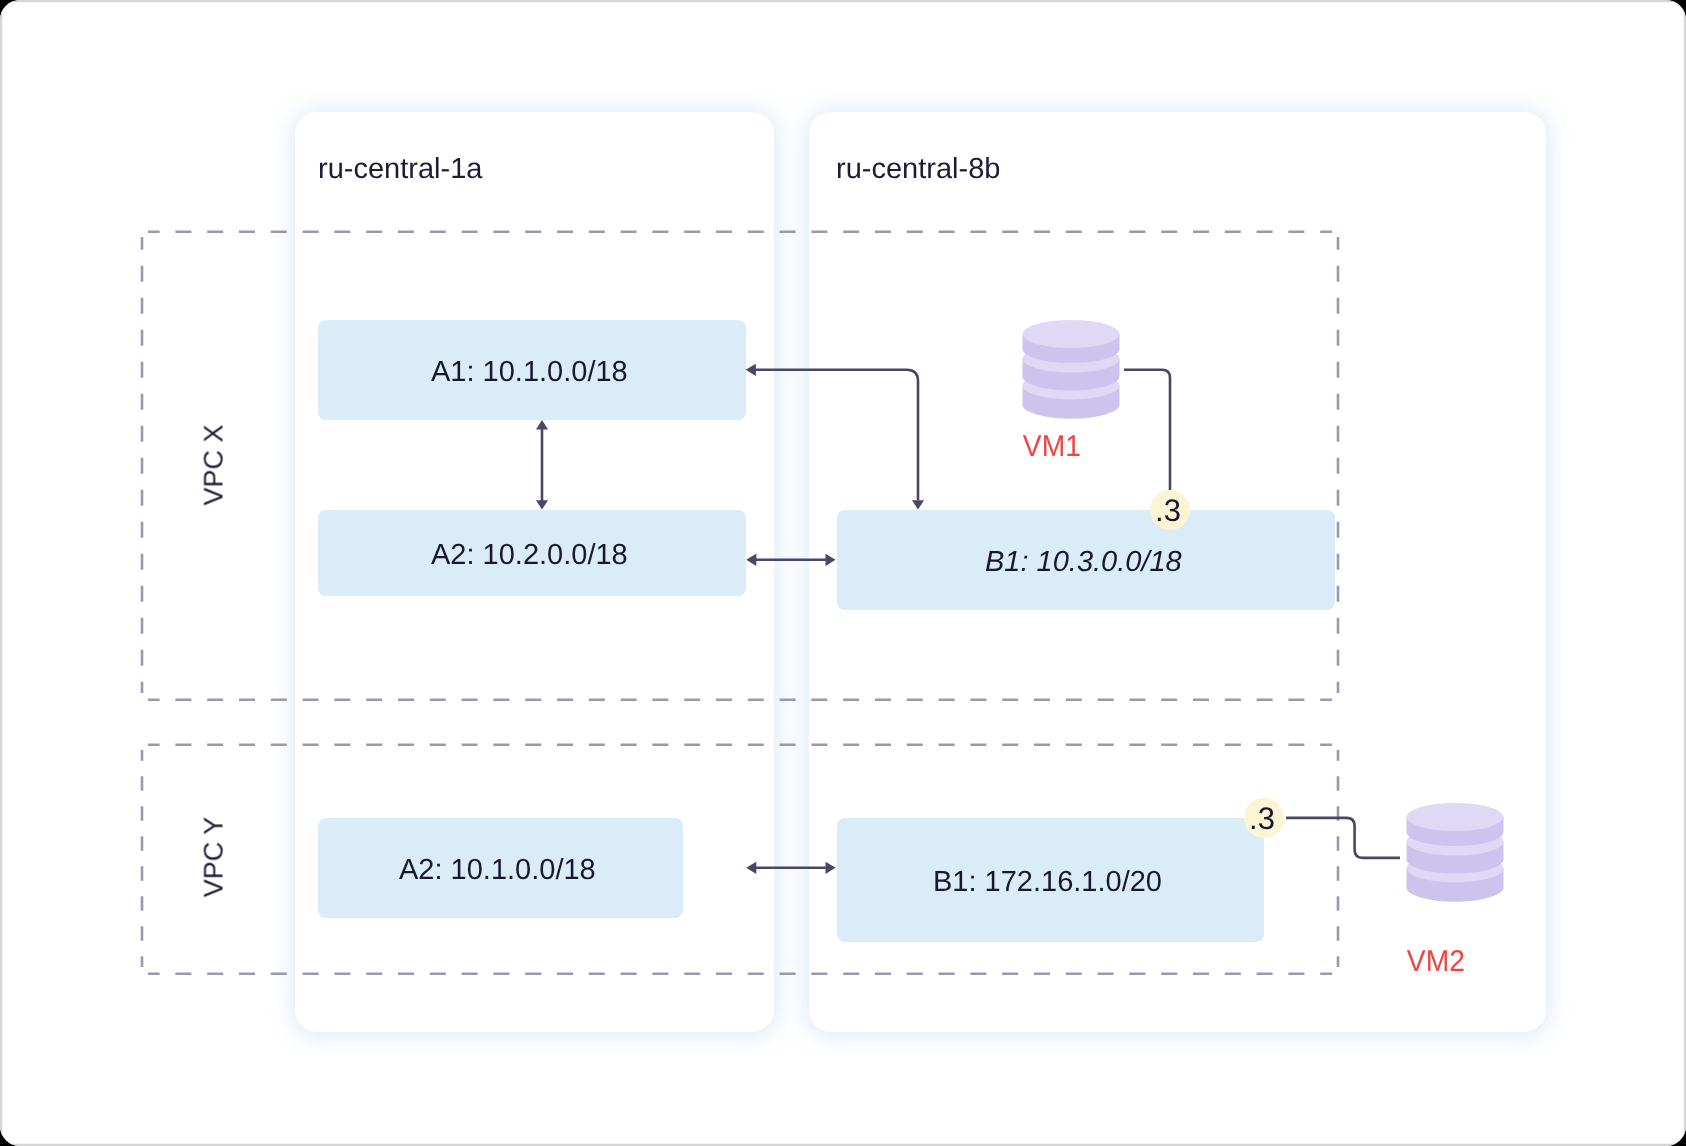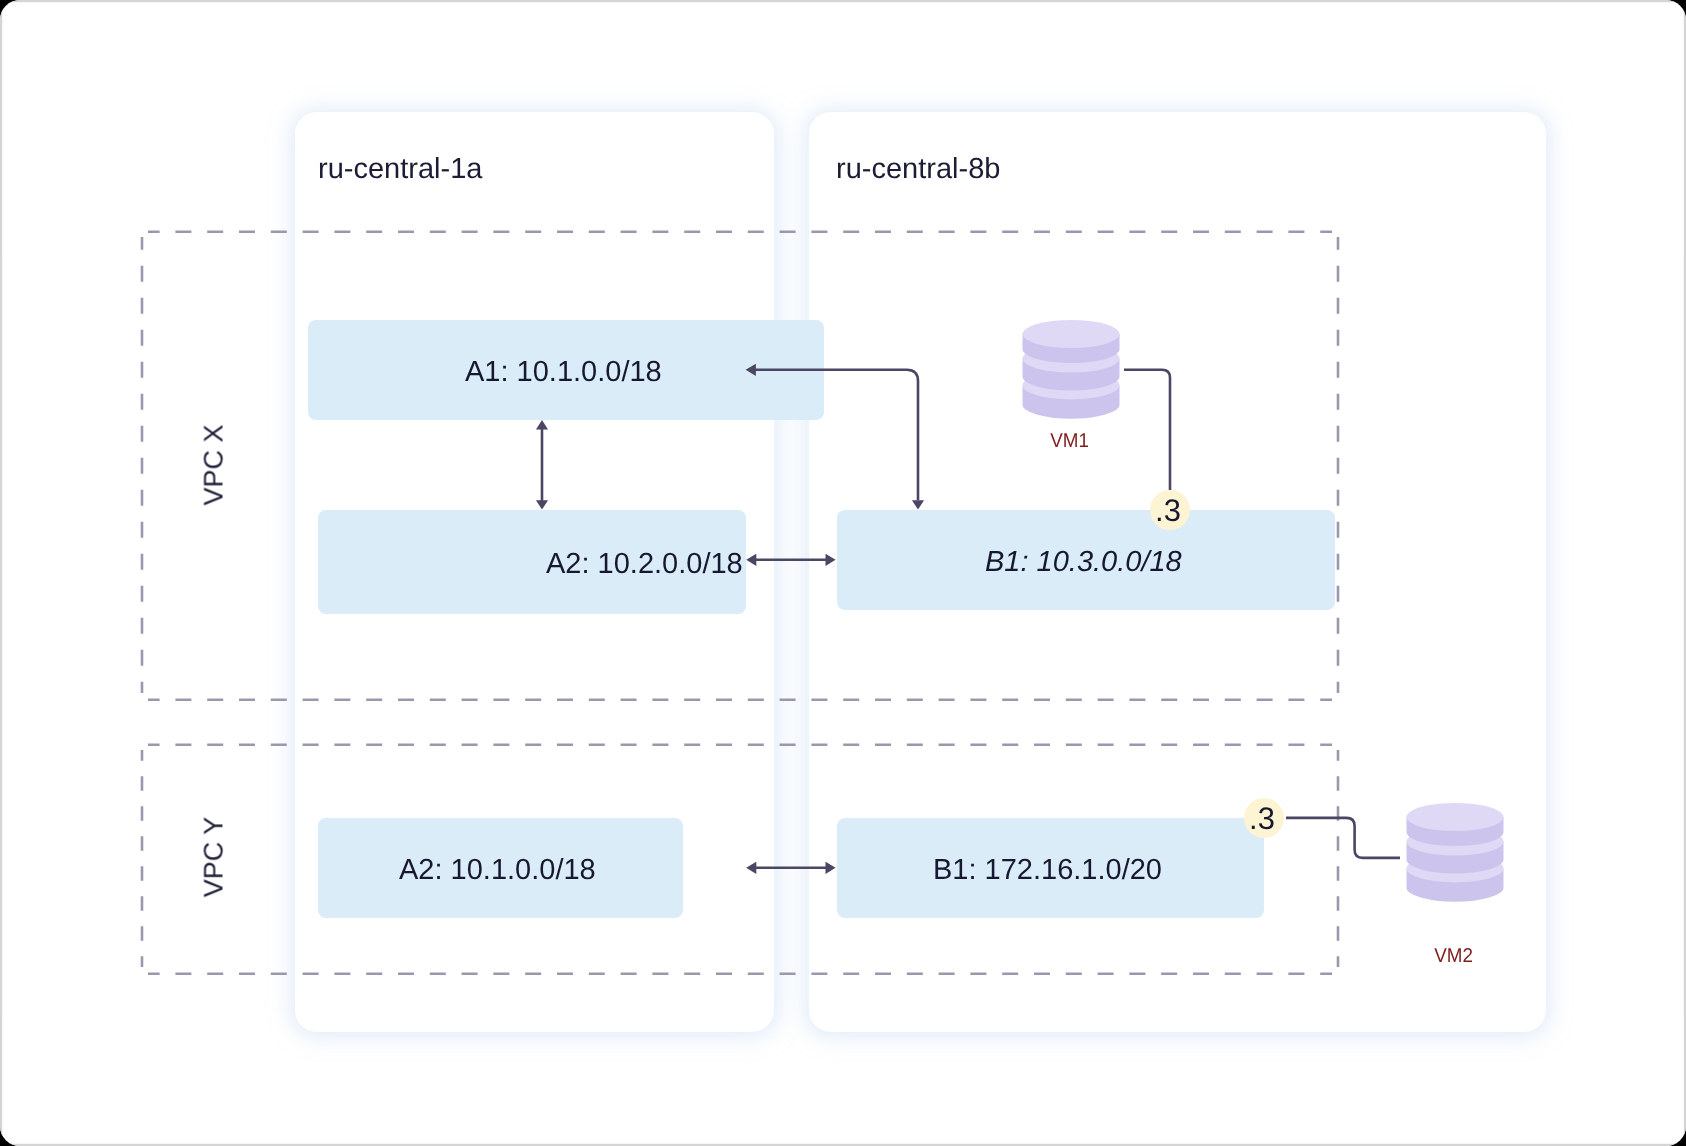--- a/index.html
+++ b/index.html
@@ -21,21 +21,21 @@
         will-change:transform;}
   .zone{position:absolute;background:#fff;border-radius:22px;
         box-shadow:0 1px 20px 5px rgba(201,219,245,0.5);}
   .zone-title{position:absolute;font-size:29px;color:#1c1c36;white-space:nowrap;
               }
   .vpc-label{position:absolute;font-size:27px;color:#1c1c36;white-space:nowrap;
              transform-origin:center center;}
   .subnet{position:absolute;background:#d9ecf7;border-radius:8px;
           display:flex;align-items:center;justify-content:center;}
   .subnet span{font-size:29px;color:#171731;position:relative;left:-3px;top:2px;}
-  .vmlabel{position:absolute;font-size:20px;color:#7f1d1d;text-align:center;}
+  .vmlabel{position:absolute;font-size:30px;color:#ef4444;text-align:left;}
   .vmlabel span{display:inline-block;transform:scaleX(0.94);}
   .badge{position:absolute;border-radius:50%;display:flex;align-items:center;
          justify-content:center;font-size:31px;color:#171731;background:#fcf4d3;}
   .badge span{position:relative;left:-2px;top:1px;}
   svg.lay{position:absolute;left:0;top:0;width:1686px;height:1146px;overflow:visible;}
 </style>
 </head>
 <body>
 
 <div id="frame">
@@ -58,33 +58,33 @@
         <path d="M148,744.8 L1332,744.8" stroke-dasharray="16 15.8" stroke-dashoffset="4.4"></path>
         <path d="M148,973.8 L1332,973.8" stroke-dasharray="16 15.8" stroke-dashoffset="4.4"></path>
         <path d="M142,750 L142,967" stroke-dasharray="14.6 15.4" stroke-dashoffset="3.8"></path>
         <path d="M1338,750 L1338,967" stroke-dasharray="14.6 15.4" stroke-dashoffset="3.8"></path>
       </g>
     </svg>
 
     <div class="vpc-label" style="left:214px;top:465px;transform:translate(-50%,-50%) rotate(-90deg);">VPC X</div>
     <div class="vpc-label" style="left:214px;top:857px;transform:translate(-50%,-50%) rotate(-90deg);">VPC Y</div>
 
-    <div class="subnet" style="left:308px;top:320px;width:516px;height:100px;align-items:center;">
+    <div class="subnet" style="left:318px;top:320px;width:428px;height:100px;align-items:center;">
       <span>A1: 10.1.0.0/18</span>
     </div>
-    <div class="subnet" style="left:318px;top:510px;width:428px;height:104px;justify-content:flex-end;">
+    <div class="subnet" style="left:318px;top:510px;width:428px;height:86px;">
       <span>A2: 10.2.0.0/18</span>
     </div>
     <div class="subnet" style="left:837px;top:510px;width:498px;height:100px;font-style:italic;">
       <span>B1: 10.3.0.0/18</span>
     </div>
     <div class="subnet" style="left:318px;top:818px;width:365px;height:100px;">
       <span>A2: 10.1.0.0/18</span>
     </div>
-    <div class="subnet" style="left:837px;top:818px;width:427px;height:100px;">
+    <div class="subnet" style="left:837px;top:818px;width:427px;height:124px;">
       <span>B1: 172.16.1.0/20</span>
     </div>
 
     <svg class="lay" viewBox="0 0 1686 1146">
       <g fill="#4a4663">
         <path d="M542 419.9 l-6.05 9.7 h12.1 z"></path>
         <path d="M542 509.5 l-6.05 -9.2 h12.1 z"></path>
         <path d="M745.6 369.8 l10.3 -6.1 v12.2 z"></path>
         <path d="M918 509.5 l-6.05 -9.2 h12.1 z"></path>
         <path d="M746.2 559.8 l10.1 -6.1 v12.2 z"></path>

